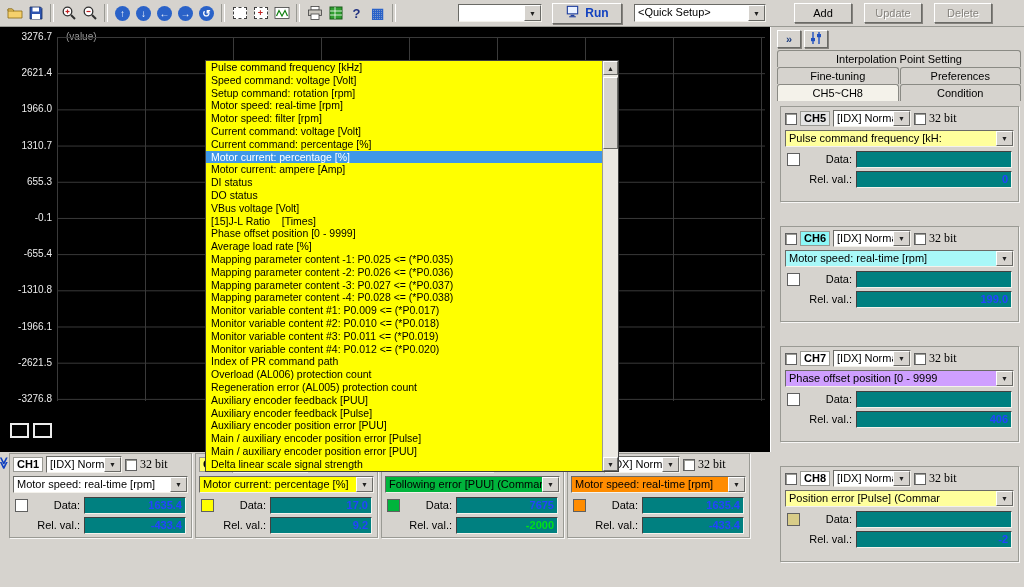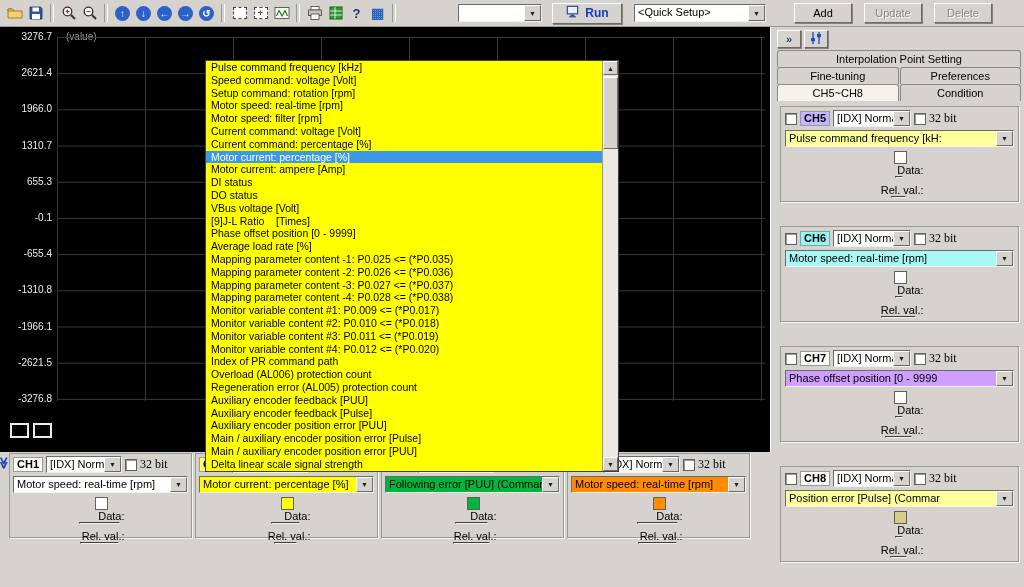--- a/index.html
+++ b/index.html
@@ -51,21 +51,21 @@
     transform:rotate(90deg);cursor:pointer;}
   .chgroup{position:absolute;top:1px;height:85px;width:183px;box-sizing:border-box;padding:2px 3px;
     border:1px solid #9a9a94;box-shadow:1px 1px 0 rgba(255,255,255,.8);}
   .g-head{display:flex;align-items:center;gap:3px;height:17px;}
   .chname{font-weight:bold;font-size:11px;padding:0 3px;border:1px solid #9a9a94;background:#fff;
     height:13px;line-height:13px;}
   .mode-combo{width:76px;height:17px;}
   .cb{width:10px;height:10px;background:#fff;border:1px solid #606060;box-shadow:inset 1px 1px 0 #9a9a94;flex:0 0 auto;}
   .bits{font-size:12px;white-space:nowrap;font-family:Liberation Serif, serif;}
   .sig-combo{width:100%;height:17px;margin-top:3px;}
-  .g-row{display:flex;align-items:center;margin-top:4px;height:16px;flex-direction:column;}
+  .g-row{display:flex;align-items:center;margin-top:4px;height:16px;}
   .swatch{width:11px;height:11px;border:1px solid #606060;margin-left:2px;flex:0 0 auto;}
   .swatch.ghost{visibility:hidden;}
   .rlabel{width:52px;text-align:right;font-size:11px;padding-right:4px;flex:0 0 auto;white-space:nowrap;}
   .field{flex:1;height:15px;background:#008080;border:1px solid;border-color:#404040 #f4f2ec #f4f2ec #404040;
     font-weight:bold;font-size:11px;text-align:right;padding:0 3px;line-height:15px;margin-right:2px;
     overflow:hidden;white-space:nowrap;}
   
   .splitter{position:absolute;left:770px;top:27px;width:5px;height:560px;background:#d6d3ce;
     border-left:1px solid #fff;box-sizing:border-box;}
   .sidebar{position:absolute;left:775px;top:27px;width:249px;height:560px;background:#d6d3ce;box-sizing:border-box;}
@@ -331,21 +331,21 @@
     <div class="tab">Fine-tuning</div>
     <div class="tab">Preferences</div>
   </div>
   <div class="tabrow">
     <div class="tab active">CH5~CH8</div>
     <div class="tab">Condition</div>
   </div>
   <div id="side-groups">
       <div class="sgroup"><div class="g-head">
           <span class="cb"></span>
-          <span class="chname" style="background:#c4b5fd">CH5</span>
+          <span class="chname" style="background:#e5e5e5">CH5</span>
           <span class="combo mode-combo">
             <span class="ct">[IDX] Norma</span>
             <span class="ca">▼</span>
           </span>
           <span class="cb"></span>
           <span class="bits">32 bit</span>
         </div><div class="combo sig-combo" style="background:#ffff9c">
           <span class="ct">Pulse command frequency [kH:</span>
           <span class="ca">▼</span>
         </div><div class="g-row">
@@ -430,21 +430,21 @@
       <div class="pop-item">Setup command: rotation [rpm]</div>
       <div class="pop-item">Motor speed: real-time [rpm]</div>
       <div class="pop-item">Motor speed: filter [rpm]</div>
       <div class="pop-item">Current command: voltage [Volt]</div>
       <div class="pop-item">Current command: percentage [%]</div>
       <div class="pop-item sel">Motor current: percentage [%]</div>
       <div class="pop-item">Motor current: ampere [Amp]</div>
       <div class="pop-item">DI status</div>
       <div class="pop-item">DO status</div>
       <div class="pop-item">VBus voltage [Volt]</div>
-      <div class="pop-item">[9]J-L Ratio    [Times]</div>
+      <div class="pop-item">[15]J-L Ratio    [Times]</div>
       <div class="pop-item">Phase offset position [0 - 9999]</div>
       <div class="pop-item">Average load rate [%]</div>
       <div class="pop-item">Mapping parameter content -1: P0.025 &lt;= (*P0.035)</div>
       <div class="pop-item">Mapping parameter content -2: P0.026 &lt;= (*P0.036)</div>
       <div class="pop-item">Mapping parameter content -3: P0.027 &lt;= (*P0.037)</div>
       <div class="pop-item">Mapping parameter content -4: P0.028 &lt;= (*P0.038)</div>
       <div class="pop-item">Monitor variable content #1: P0.009 &lt;= (*P0.017)</div>
       <div class="pop-item">Monitor variable content #2: P0.010 &lt;= (*P0.018)</div>
       <div class="pop-item">Monitor variable content #3: P0.011 &lt;= (*P0.019)</div>
       <div class="pop-item">Monitor variable content #4: P0.012 &lt;= (*P0.020)</div>

